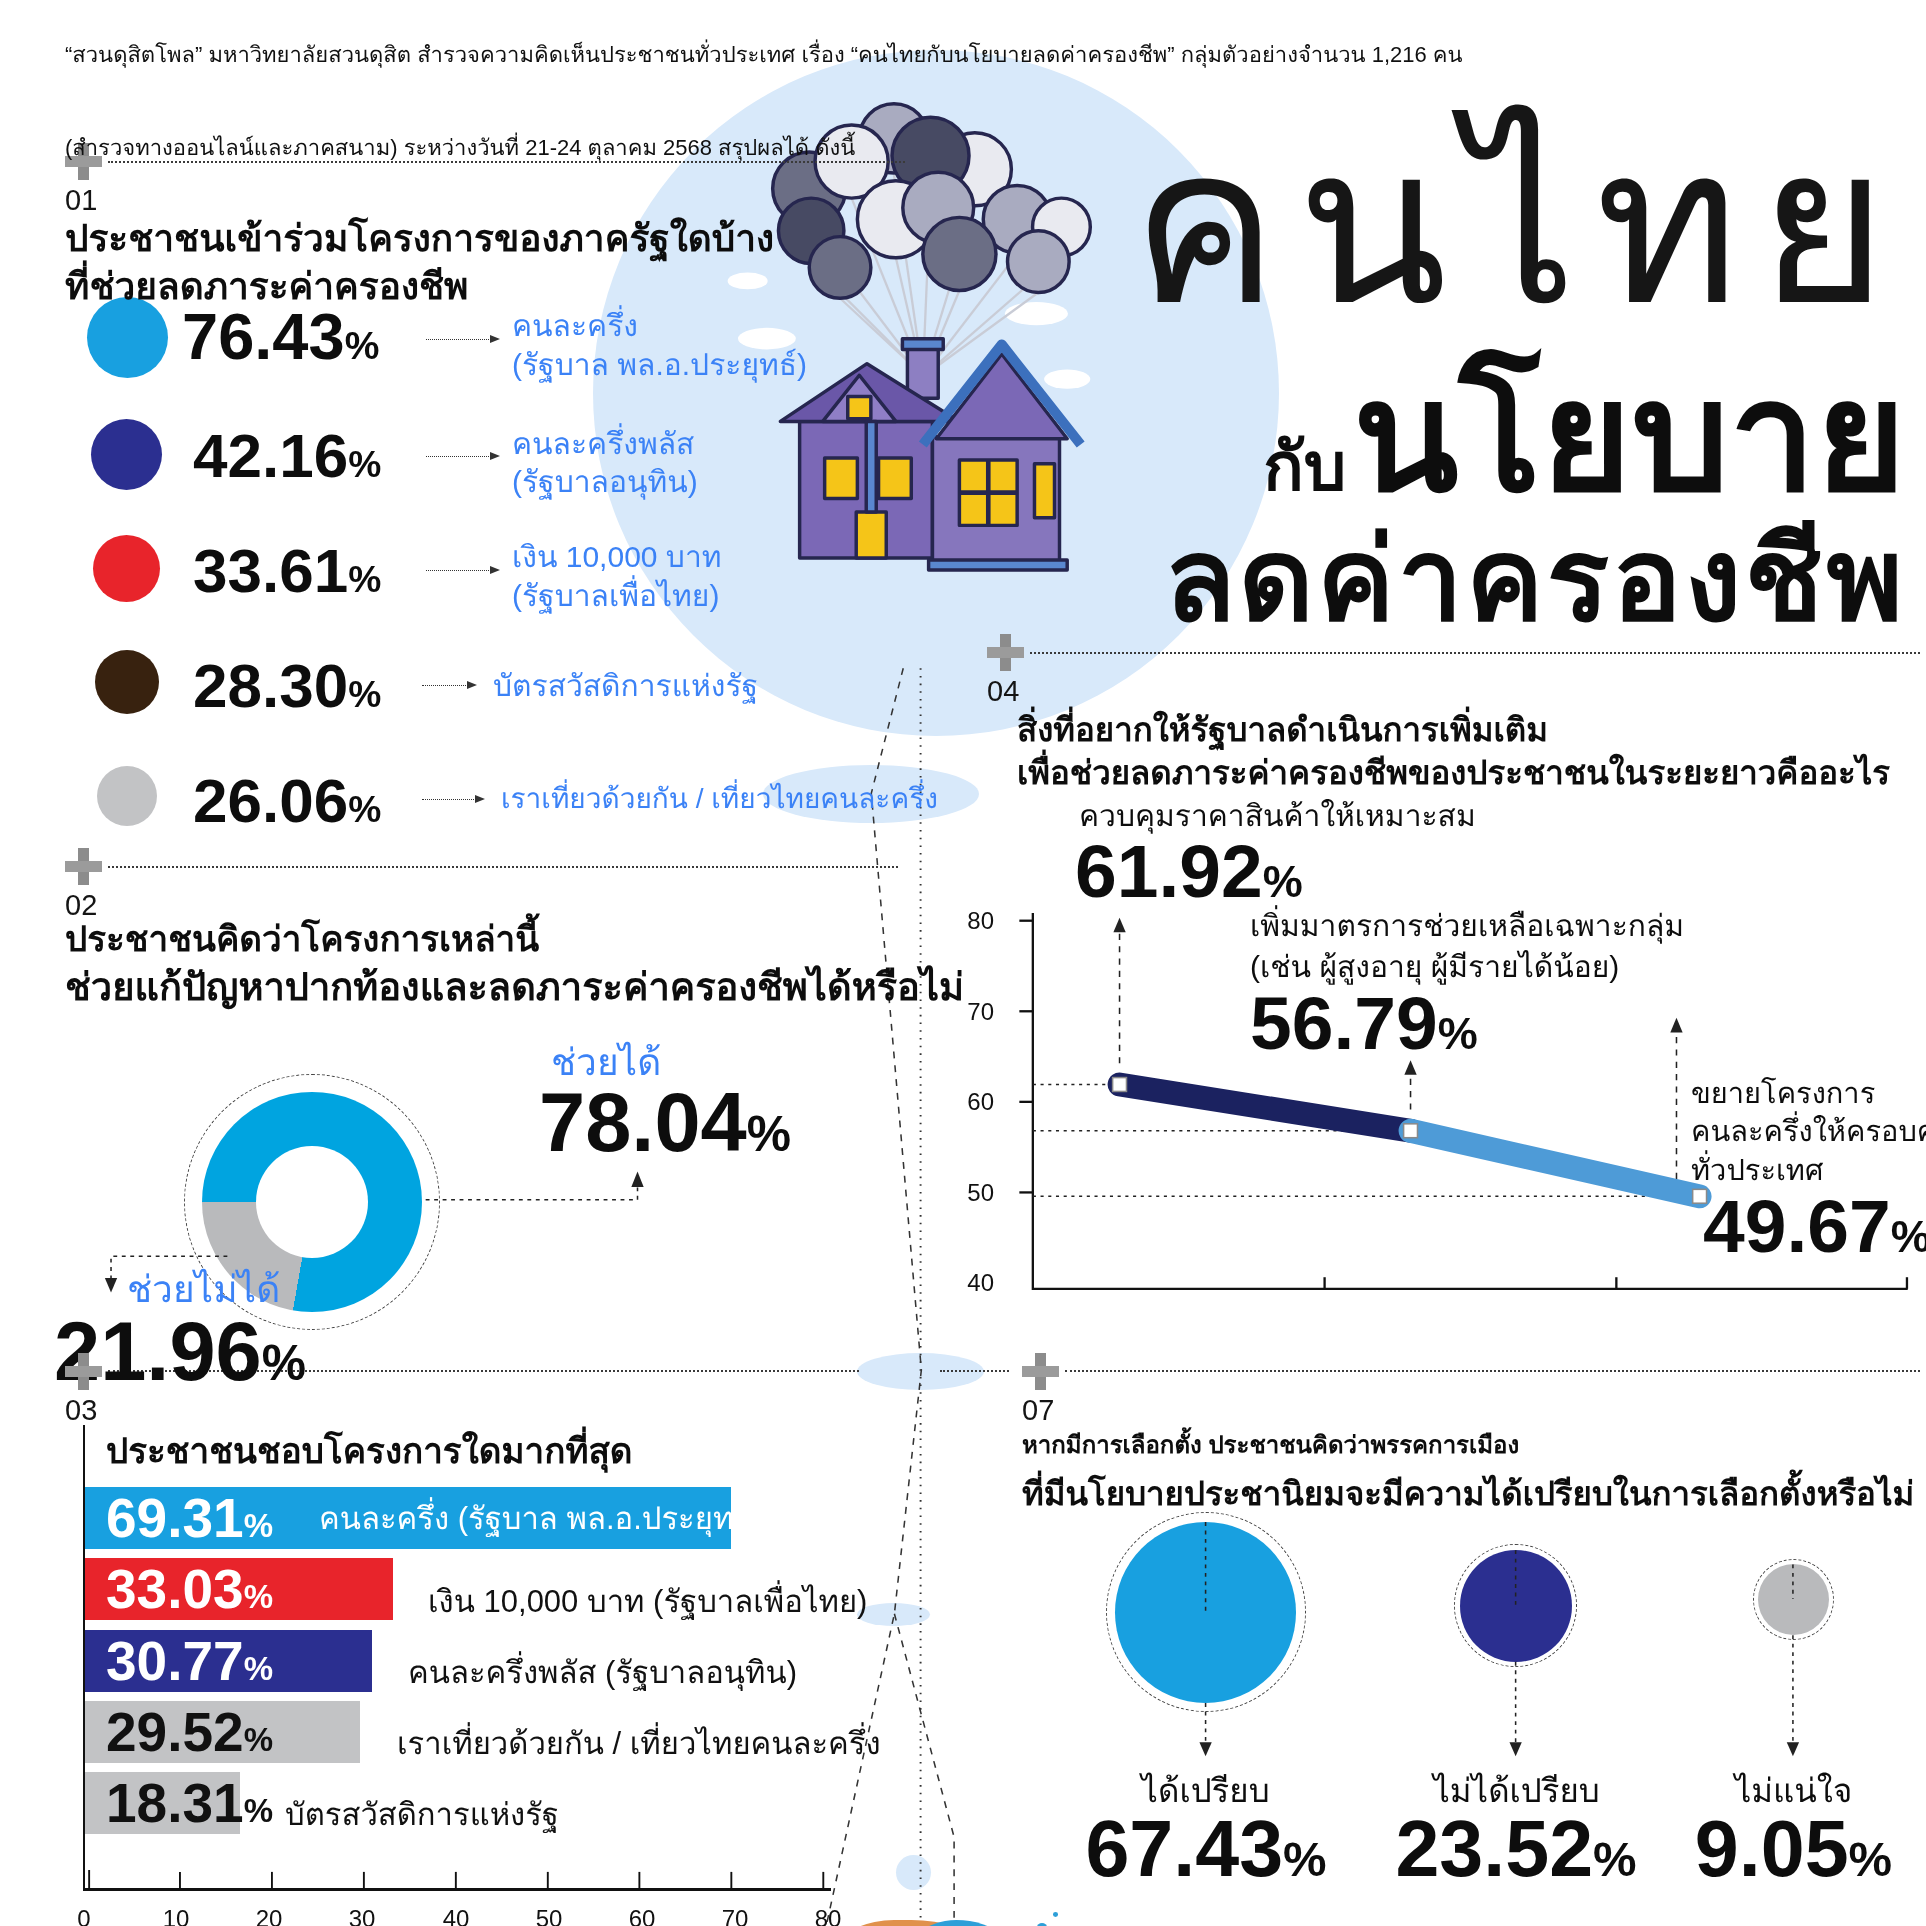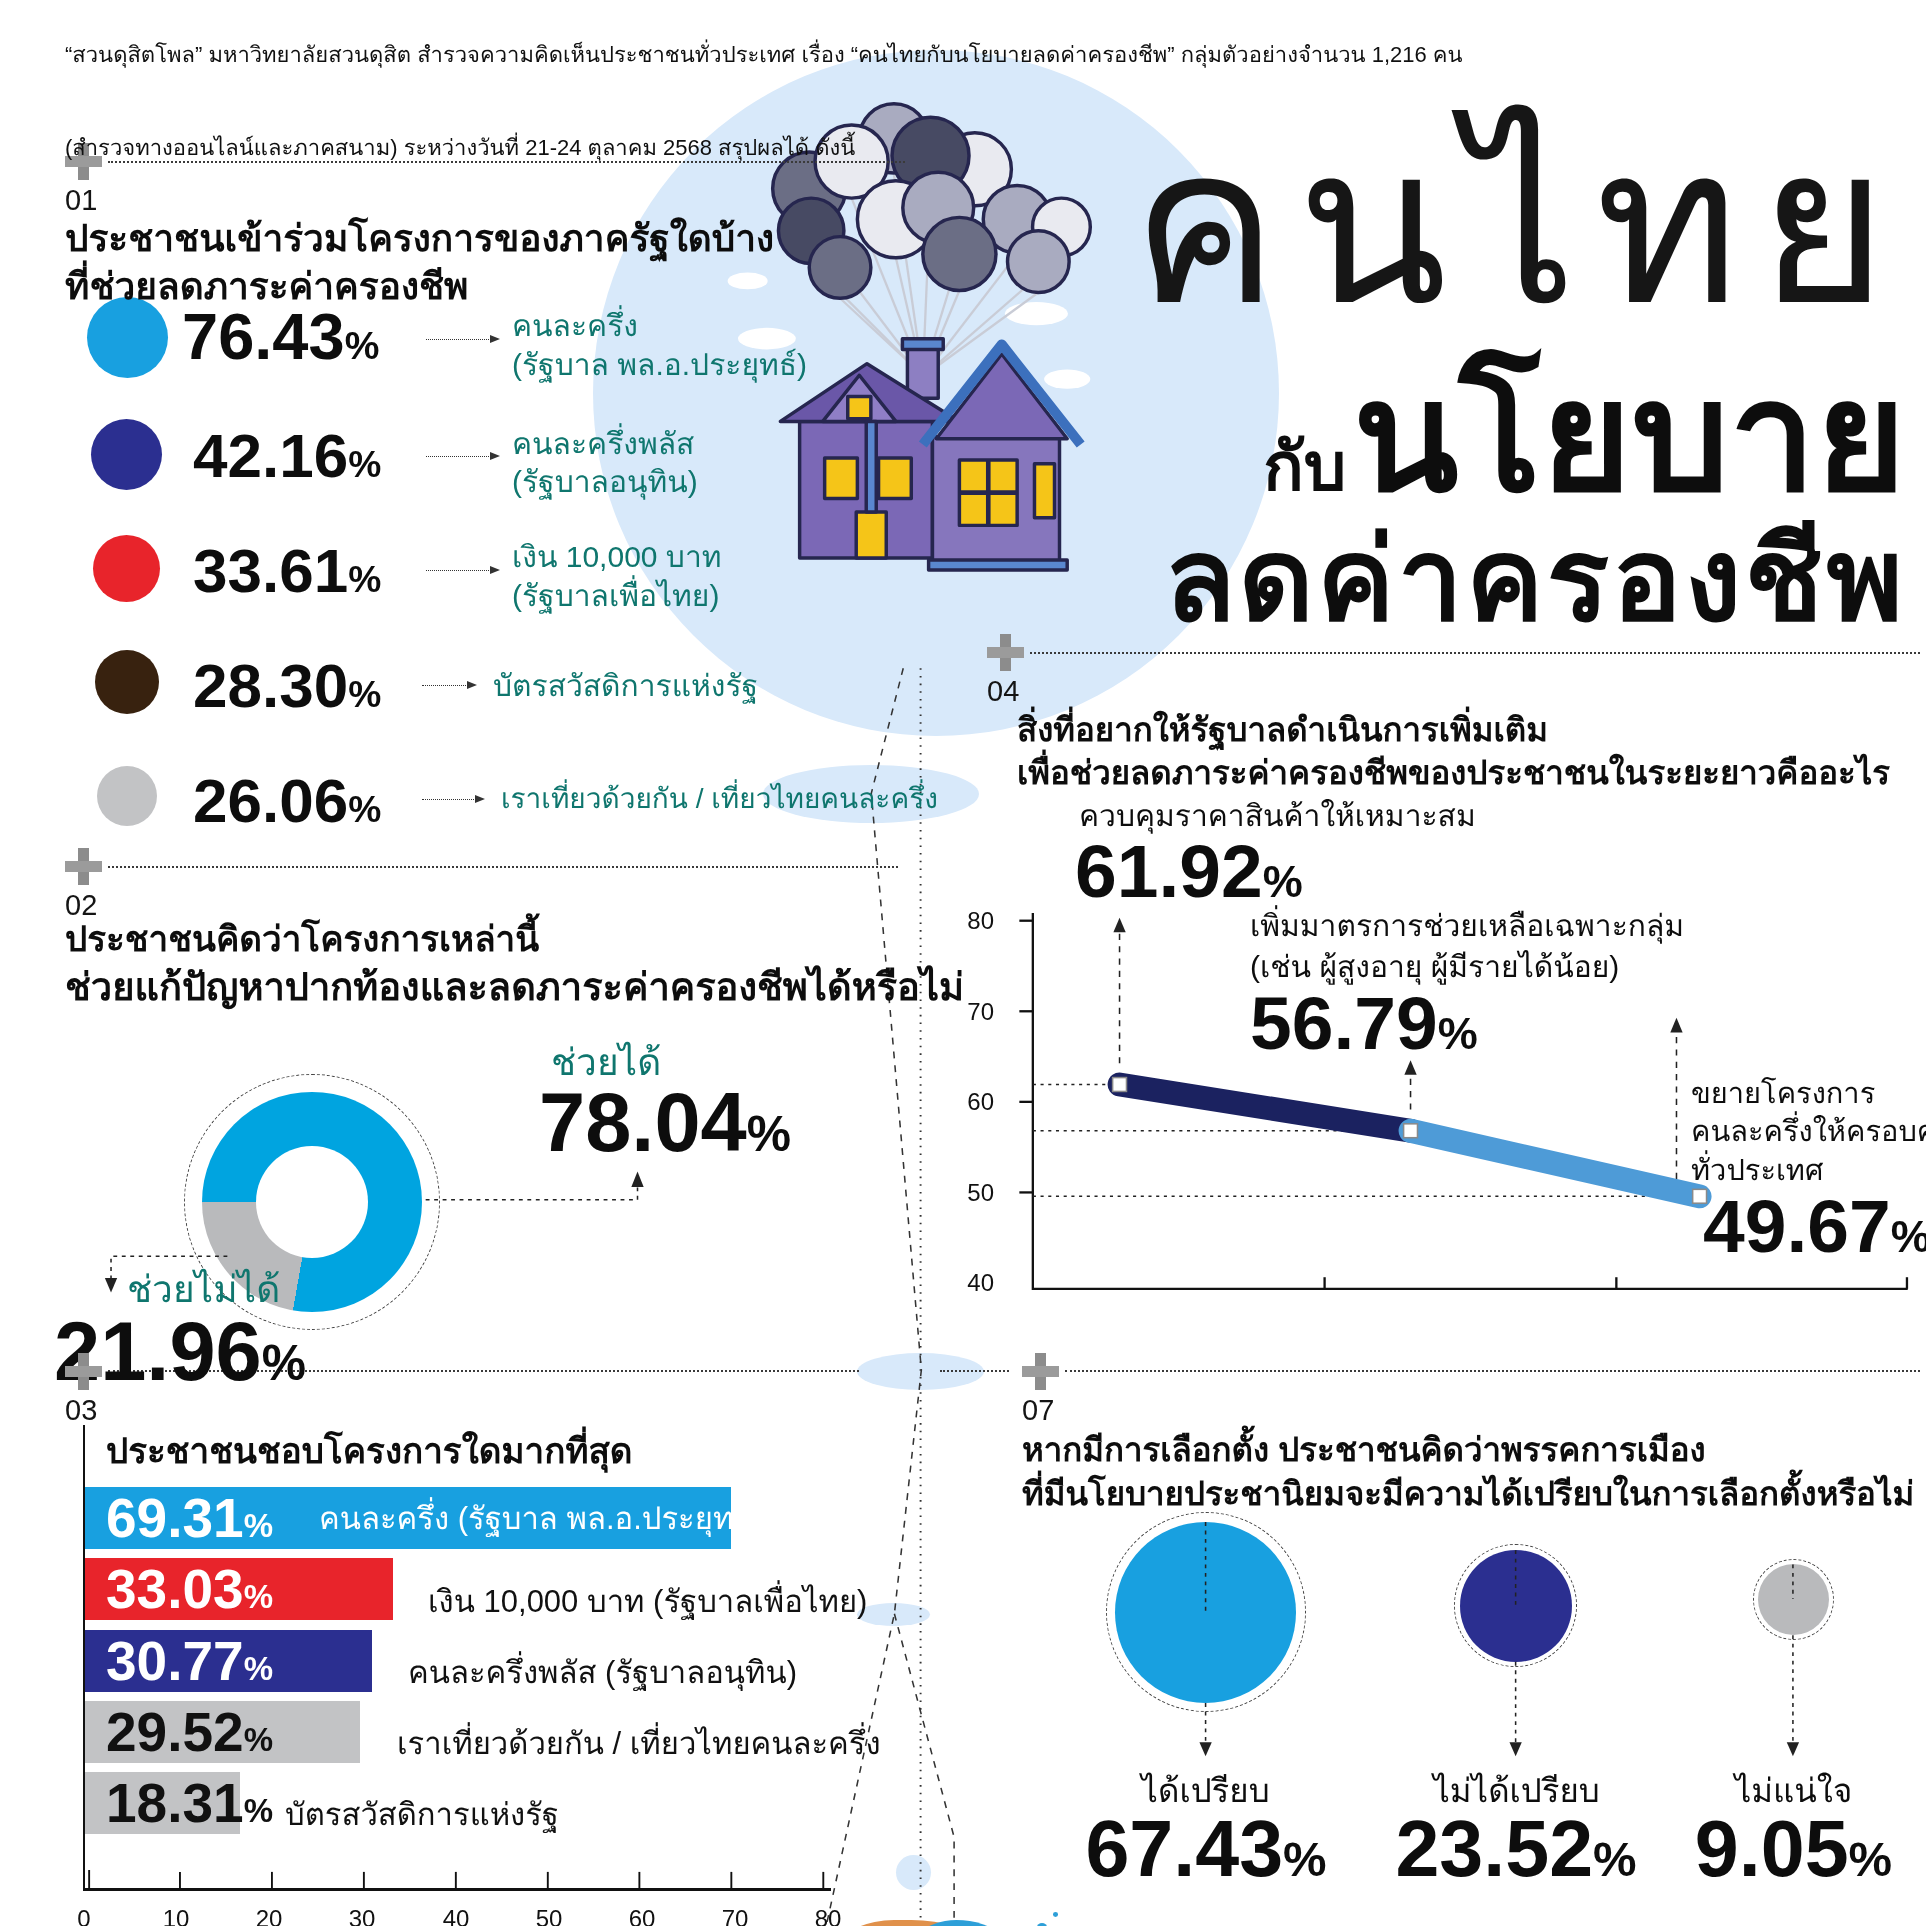--- a/index.html
+++ b/index.html
@@ -19,21 +19,21 @@
   
   .t1{font-weight:400;color:#161616;font-size:220px;letter-spacing:18.5px;line-height:1;z-index:12;white-space:nowrap;}
   .t2wrap{display:flex;align-items:baseline;gap:7px;z-index:12;}
   .t2a{font-size:67px;font-weight:800;color:#0d0d0d;}
   .t2b{font-size:154px;font-weight:800;color:#0d0d0d;line-height:1;white-space:nowrap;}
   .t3{font-size:116px;font-weight:800;color:#0d0d0d;line-height:1;letter-spacing:3.1px;white-space:nowrap;z-index:12;}
   
   .dot{border-radius:50%;z-index:3;}
   .val{font-weight:800;color:#0d0d0d;white-space:nowrap;z-index:10;}
   .val .p{font-size:0.6em;font-weight:800;}
-  .ilabel{font-size:30px;color:#0f766e;line-height:1.22;z-index:10;white-space:nowrap;}
+  .ilabel{font-size:30px;color:#3b82f6;line-height:1.22;z-index:10;white-space:nowrap;}
   .dotarrow{border-top:1.9px dotted #333;width:65px;height:0;z-index:9;}
   .dotarrow::after{content:"";position:absolute;right:-8.5px;top:-5px;border-left:10px solid #333;border-top:4.2px solid transparent;border-bottom:4.2px solid transparent;}
   
   .donut{left:202px;top:1092px;width:220px;height:220px;border-radius:50%;
      background:conic-gradient(#00a4e0 0deg 190deg,#b9babc 190deg 270deg,#00a4e0 270deg 360deg);z-index:3;}
   .donut-hole{left:256px;top:1146px;width:112px;height:112px;border-radius:50%;background:#fff;z-index:4;}
   .dashring{border:1.9px dashed #444;border-radius:50%;z-index:5;background:transparent;}
   
   .axisline{background:#111;z-index:6;}
   .bar{position:absolute;height:62px;display:flex;align-items:center;z-index:6;justify-content:space-between;}
@@ -309,21 +309,21 @@
       <rect x="287" y="497" width="36" height="36"></rect>
       <rect x="1042" y="617" width="36" height="36"></rect>
       <rect x="1792" y="787" width="36" height="36"></rect>
     </g>
   </svg>
 
   <div class="abs plus" style="left:1022px;top:1353px;"></div>
   <div class="abs divider" style="left:1065px;top:1370px;width:855px;"></div>
   <div class="abs divider" style="left:940px;top:1370px;width:69px;"></div>
   <div class="abs secnum" style="left:1022px;top:1394px;">07</div>
-  <div class="abs heading" style="left:1022px;top:1431px;font-size:33px;">หากมีการเลือกตั้ง ประชาชนคิดว่าพรรคการเมือง</div>
+  <div class="abs heading" style="left:1022px;top:1431px;font-size:24px;">หากมีการเลือกตั้ง ประชาชนคิดว่าพรรคการเมือง</div>
   <div class="abs heading" style="left:1022px;top:1475px;font-size:33px;">ที่มีนโยบายประชานิยมจะมีความได้เปรียบในการเลือกตั้งหรือไม่</div>
 
   <div class="abs dashring" style="left:1106px;top:1512px;width:200px;height:200px;"></div>
   <div class="abs dot" style="left:1115px;top:1522px;width:181px;height:181px;background:#18a0e0;z-index:3;"></div>
   <div class="abs dashring" style="left:1454px;top:1544px;width:123px;height:123px;"></div>
   <div class="abs dot" style="left:1460px;top:1550px;width:112px;height:112px;background:#2b2f90;z-index:3;"></div>
   <div class="abs dashring" style="left:1753px;top:1559px;width:81px;height:81px;"></div>
   <div class="abs dot" style="left:1758px;top:1564px;width:71px;height:71px;background:#b9babc;z-index:3;"></div>
 
   <div class="abs opt-label" style="left:1109px;top:1764px;width:193px;">ได้เปรียบ</div>

